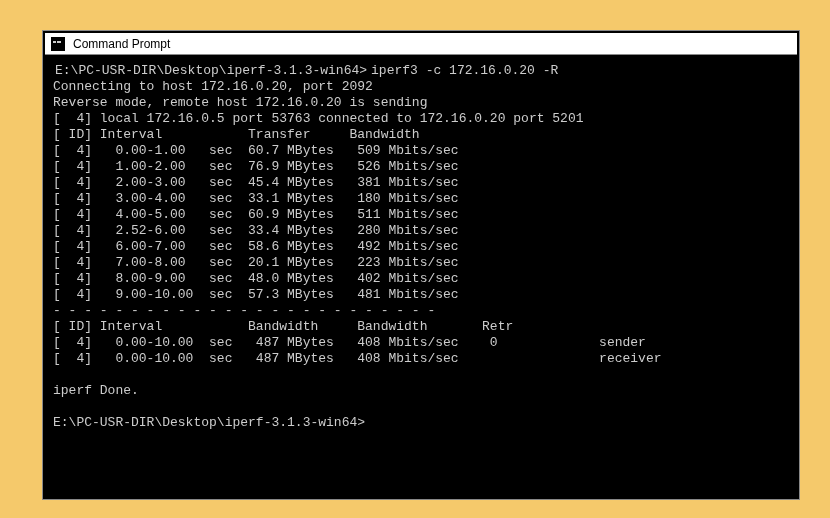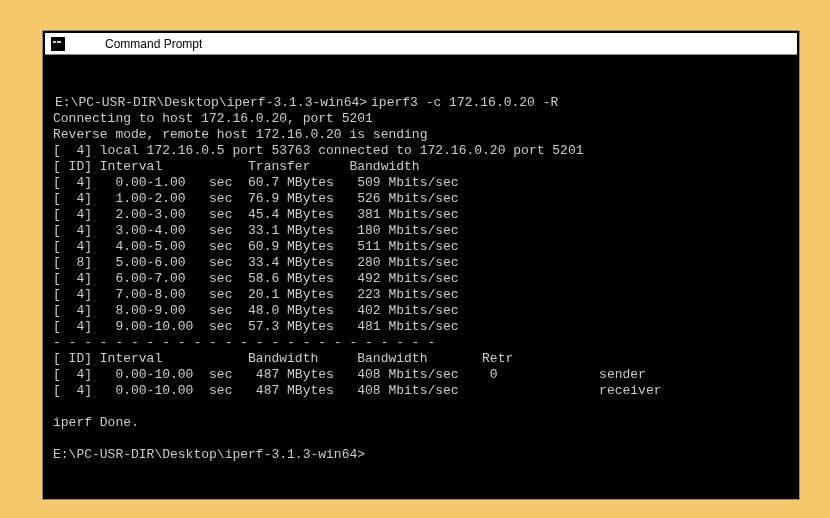--- a/index.html
+++ b/index.html
@@ -1,19 +1,18 @@
 <!DOCTYPE html>
 <html><head>
   <meta charset="utf-8">
   <style>
     * {
       margin: 2px;
       padding: 0;
       box-sizing: border-box;
-      gap: 32px;
     }
     body {
       background: #f5c96b;
       width: 830px;
       height: 518px;
       padding: 24px 36px;
       font-family: Consolas, 'Courier New', monospace;
     }
     .window {
       width: 100%;
@@ -76,30 +75,30 @@
   </style>
 </head>
 <body>
 
 <div class="window">
   <div class="title-bar">
     <div class="title-icon"></div>
     <span>Command Prompt</span>
   </div>
   <div class="terminal"><span><span>E:\PC-USR-DIR\Desktop\iperf-3.1.3-win64&gt;</span><span>iperf3 -c 172.16.0.20 -R</span></span>
-<span>Connecting to host 172.16.0.20, port 5201</span>
+<span>Connecting to host 172.16.0.20, port 2092</span>
 <span>Reverse mode, remote host 172.16.0.20 is sending</span>
 <span>[  4] local 172.16.0.5 port 53763 connected to 172.16.0.20 port 5201</span>
 <span>[ ID] Interval           Transfer     Bandwidth</span>
 <span>[  4]   0.00-1.00   sec  60.7 MBytes   509 Mbits/sec</span>
 <span>[  4]   1.00-2.00   sec  76.9 MBytes   526 Mbits/sec</span>
 <span>[  4]   2.00-3.00   sec  45.4 MBytes   381 Mbits/sec</span>
 <span>[  4]   3.00-4.00   sec  33.1 MBytes   180 Mbits/sec</span>
 <span>[  4]   4.00-5.00   sec  60.9 MBytes   511 Mbits/sec</span>
-<span>[  8]   5.00-6.00   sec  33.4 MBytes   280 Mbits/sec</span>
+<span>[  4]   2.52-6.00   sec  33.4 MBytes   280 Mbits/sec</span>
 <span>[  4]   6.00-7.00   sec  58.6 MBytes   492 Mbits/sec</span>
 <span>[  4]   7.00-8.00   sec  20.1 MBytes   223 Mbits/sec</span>
 <span>[  4]   8.00-9.00   sec  48.0 MBytes   402 Mbits/sec</span>
 <span>[  4]   9.00-10.00  sec  57.3 MBytes   481 Mbits/sec</span>
 <span>- - - - - - - - - - - - - - - - - - - - - - - - -</span>
 <span>[ ID] Interval           Bandwidth     Bandwidth       Retr</span>
 <span>[  4]   0.00-10.00  sec   487 MBytes   408 Mbits/sec    0             sender</span>
 <span>[  4]   0.00-10.00  sec   487 MBytes   408 Mbits/sec                  receiver</span>
 
 <span>iperf Done.</span>

